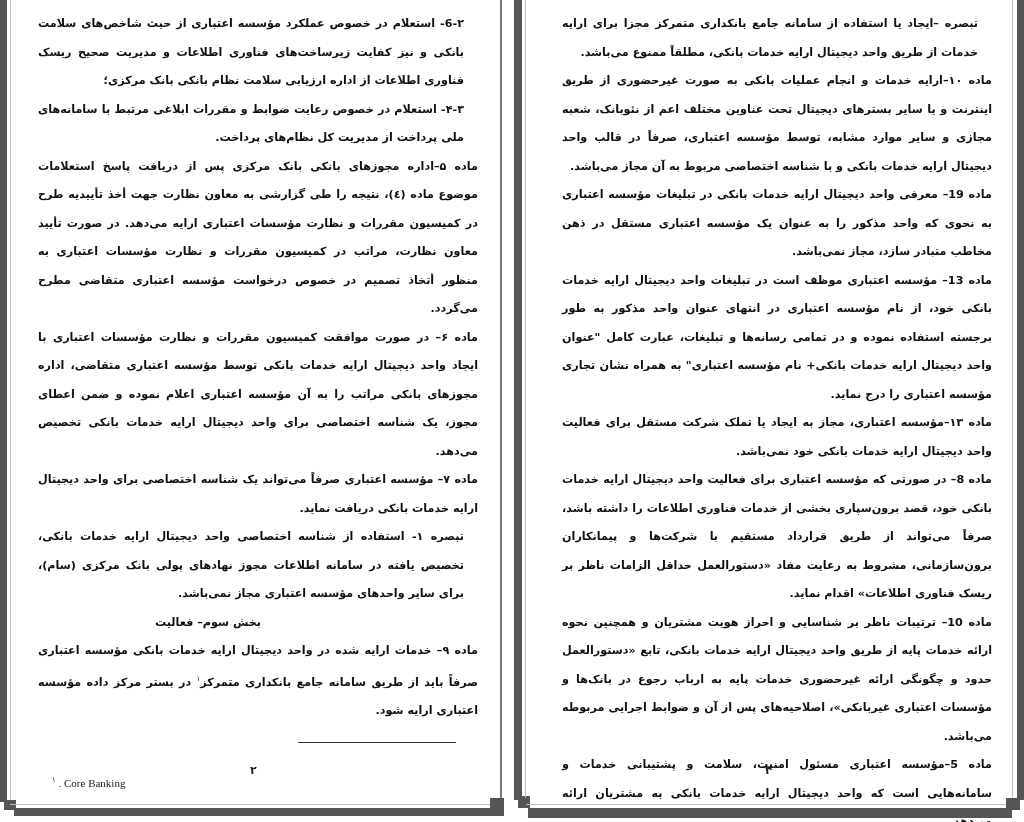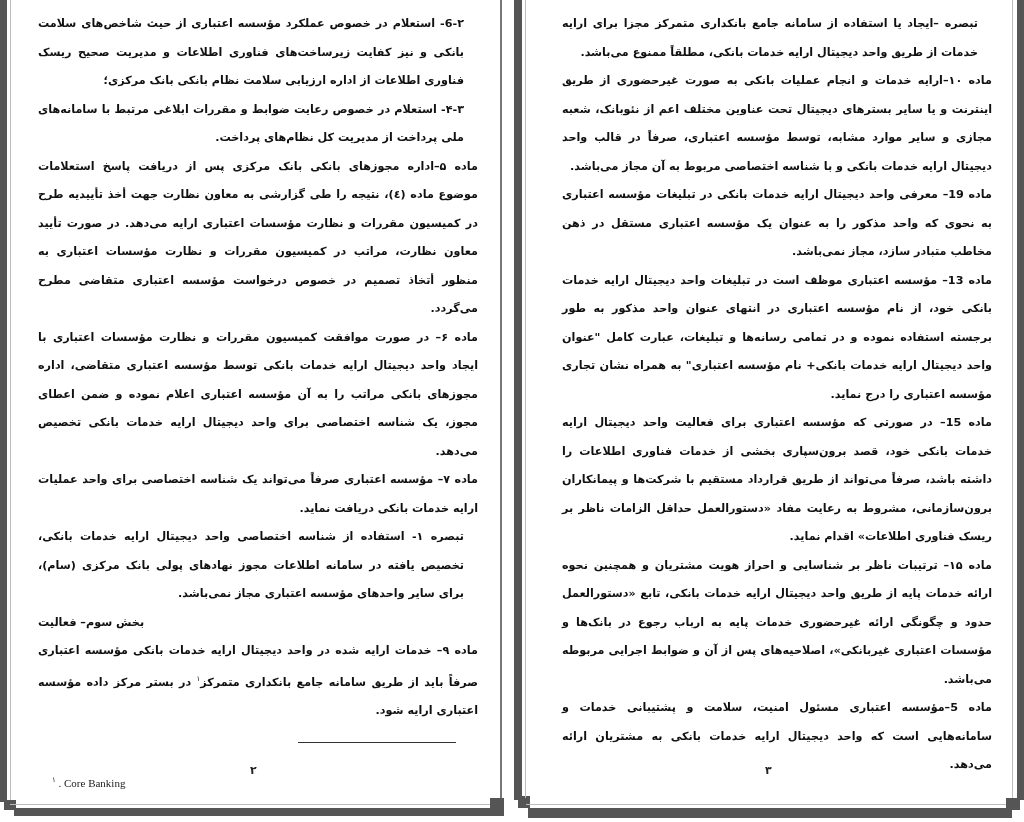--- a/index.html
+++ b/index.html
@@ -23,21 +23,21 @@
     position:absolute; direction:rtl; text-align:justify; color:#111;
     font-family:"DejaVu Sans", sans-serif; font-weight:bold; font-size:11.2px;
   }
   #page-left .content { left:38px; width:440px; top:12px; }
   #page-right .content { left:555px; width:432px; top:12px; }
   .content { left:0; }
 
   .para { margin:0; padding:0; line-height:28.5px; }
   .para .lead { font-weight:900; }
   .indent { padding-right:44px; }
-  .heading { text-align:left; padding-right:100px; font-weight:900; line-height:28px; }
+  .heading { text-align:center; padding-right:100px; font-weight:900; line-height:28px; }
 
   .footnote-rule { position:absolute; background:#333; height:1px; }
   .footnote {
     position:absolute; direction:ltr; font-family:"Liberation Serif", serif; font-weight:normal;
     font-size:11px; color:#222;
   }
   .pagenum {
     position:absolute; font-family:"DejaVu Sans", sans-serif; font-size:11px; color:#222; font-weight:bold;
   }
   sup { font-size:7px; font-weight:normal; }
@@ -62,21 +62,21 @@
     <p class="para indent" style="padding-right:14px;">
       <span class="lead">۴-۳- </span><span>استعلام در خصوص رعایت ضوابط و مقررات ابلاغی مرتبط با سامانه‌های ملی پرداخت از مدیریت کل نظام‌های پرداخت.</span>
     </p>
     <p class="para">
       <span class="lead">ماده ۵</span><span>–اداره مجوزهای بانکی بانک مرکزی پس از دریافت پاسخ استعلامات موضوع ماده (٤)، نتیجه را طی گزارشی به معاون نظارت جهت أخذ تأییدیه طرح در کمیسیون مقررات و نظارت مؤسسات اعتباری ارایه می‌دهد. در صورت تأیید معاون نظارت، مراتب در کمیسیون مقررات و نظارت مؤسسات اعتباری به منظور أتخاذ تصمیم در خصوص درخواست مؤسسه اعتباری متقاضی مطرح می‌گردد.</span>
     </p>
     <p class="para">
       <span class="lead">ماده ۶</span><span>– در صورت موافقت کمیسیون مقررات و نظارت مؤسسات اعتباری با ایجاد واحد دیجیتال ارایه خدمات بانکی توسط مؤسسه اعتباری متقاضی، اداره مجوزهای بانکی مراتب را به آن مؤسسه اعتباری اعلام نموده و ضمن اعطای مجوز، یک شناسه اختصاصی برای واحد دیجیتال ارایه خدمات بانکی تخصیص می‌دهد.</span>
     </p>
     <p class="para">
-      <span class="lead">ماده ۷</span><span>– مؤسسه اعتباری صرفاً می‌تواند یک شناسه اختصاصی برای واحد عملیات ارایه خدمات بانکی دریافت نماید.</span>
+      <span class="lead">ماده ۷</span><span>– مؤسسه اعتباری صرفاً می‌تواند یک شناسه اختصاصی برای واحد دیجیتال ارایه خدمات بانکی دریافت نماید.</span>
     </p>
     <p class="para" style="padding-right:14px;">
       <span class="lead">تبصره ۱</span><span>- استفاده از شناسه اختصاصی واحد دیجیتال ارایه خدمات بانکی، تخصیص یافته در سامانه اطلاعات مجوز نهادهای پولی بانک مرکزی (سام)، برای سایر واحدهای مؤسسه اعتباری مجاز نمی‌باشد.</span>
     </p>
     <p class="para heading">بخش سوم– فعالیت</p>
     <p class="para">
       <span class="lead">ماده ۹</span><span>– خدمات ارایه شده در واحد دیجیتال ارایه خدمات بانکی مؤسسه اعتباری صرفاً باید از طریق سامانه جامع بانکداری متمرکز</span><sup>۱</sup><span> در بستر مرکز داده مؤسسه اعتباری ارایه شود.</span>
     </p>
   </div>
 
@@ -105,24 +105,27 @@
     <p class="para">
       <span class="lead">ماده ۱۰</span><span>–ارایه خدمات و انجام عملیات بانکی به صورت غیرحضوری از طریق اینترنت و یا سایر بسترهای دیجیتال تحت عناوین مختلف اعم از نئوبانک، شعبه مجازی و سایر موارد مشابه، توسط مؤسسه اعتباری، صرفاً در قالب واحد دیجیتال ارایه خدمات بانکی و با شناسه اختصاصی مربوط به آن مجاز می‌باشد.</span>
     </p>
     <p class="para">
       <span class="lead">ماده 19</span><span>– معرفی واحد دیجیتال ارایه خدمات بانکی در تبلیغات مؤسسه اعتباری به نحوی که واحد مذکور را به عنوان یک مؤسسه اعتباری مستقل در ذهن مخاطب متبادر سازد، مجاز نمی‌باشد.</span>
     </p>
     <p class="para">
       <span class="lead">ماده 13</span><span>– مؤسسه اعتباری موظف است در تبلیغات واحد دیجیتال ارایه خدمات بانکی خود، از نام مؤسسه اعتباری در انتهای عنوان واحد مذکور به طور برجسته استفاده نموده و در تمامی رسانه‌ها و تبلیغات، عبارت کامل "عنوان واحد دیجیتال ارایه خدمات بانکی+ نام مؤسسه اعتباری" به همراه نشان تجاری مؤسسه اعتباری را درج نماید.</span>
     </p>
     <p class="para">
-      <span class="lead">ماده 15</span><span>– در صورتی که مؤسسه اعتباری برای فعالیت واحد دیجیتال ارایه خدمات بانکی خود، قصد برون‌سپاری بخشی از خدمات فناوری اطلاعات را داشته باشد، صرفاً می‌تواند از طریق قرارداد مستقیم با شرکت‌ها و پیمانکاران برون‌سازمانی، مشروط به رعایت مفاد «دستورالعمل حداقل الزامات ناظر بر ریسک فناوری اطلاعات» اقدام نماید.</span>
+      <span class="lead">ماده ۱۳</span><span>–مؤسسه اعتباری، مجاز به ایجاد یا تملک شرکت مستقل برای فعالیت واحد دیجیتال ارایه خدمات بانکی خود نمی‌باشد.</span>
     </p>
     <p class="para">
-      <span class="lead">ماده ۱۵</span><span>– ترتیبات ناظر بر شناسایی و احراز هویت مشتریان و همچنین نحوه ارائه خدمات پایه از طریق واحد دیجیتال ارایه خدمات بانکی، تابع «دستورالعمل حدود و چگونگی ارائه غیرحضوری خدمات پایه به ارباب رجوع در بانک‌ها و مؤسسات اعتباری غیربانکی»، اصلاحیه‌های پس از آن و ضوابط اجرایی مربوطه می‌باشد.</span>
+      <span class="lead">ماده 8</span><span>– در صورتی که مؤسسه اعتباری برای فعالیت واحد دیجیتال ارایه خدمات بانکی خود، قصد برون‌سپاری بخشی از خدمات فناوری اطلاعات را داشته باشد، صرفاً می‌تواند از طریق قرارداد مستقیم با شرکت‌ها و پیمانکاران برون‌سازمانی، مشروط به رعایت مفاد «دستورالعمل حداقل الزامات ناظر بر ریسک فناوری اطلاعات» اقدام نماید.</span>
+    </p>
+    <p class="para">
+      <span class="lead">ماده 10</span><span>– ترتیبات ناظر بر شناسایی و احراز هویت مشتریان و همچنین نحوه ارائه خدمات پایه از طریق واحد دیجیتال ارایه خدمات بانکی، تابع «دستورالعمل حدود و چگونگی ارائه غیرحضوری خدمات پایه به ارباب رجوع در بانک‌ها و مؤسسات اعتباری غیربانکی»، اصلاحیه‌های پس از آن و ضوابط اجرایی مربوطه می‌باشد.</span>
     </p>
     <p class="para">
       <span class="lead">ماده 5</span><span>–مؤسسه اعتباری مسئول امنیت، سلامت و پشتیبانی خدمات و سامانه‌هایی است که واحد دیجیتال ارایه خدمات بانکی به مشتریان ارائه می‌دهد.</span>
     </p>
   </div>
 
   <div class="pagenum" style="left:253px;top:764px;">۳</div>
 </div>
 
 </body></html>

